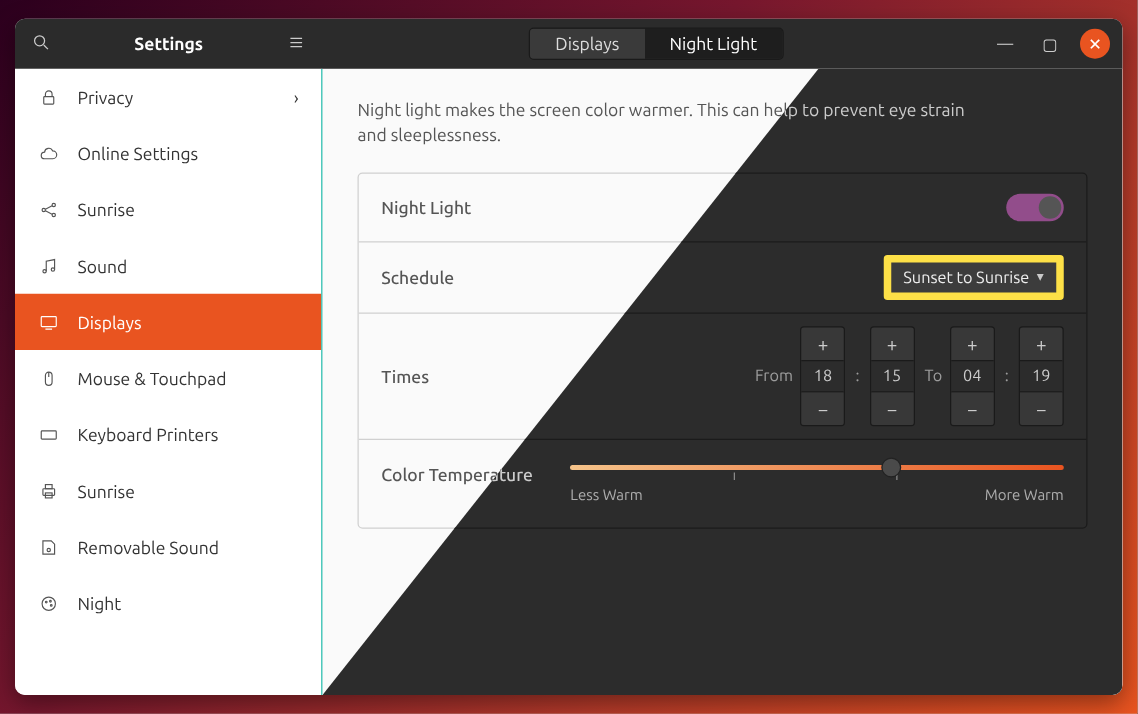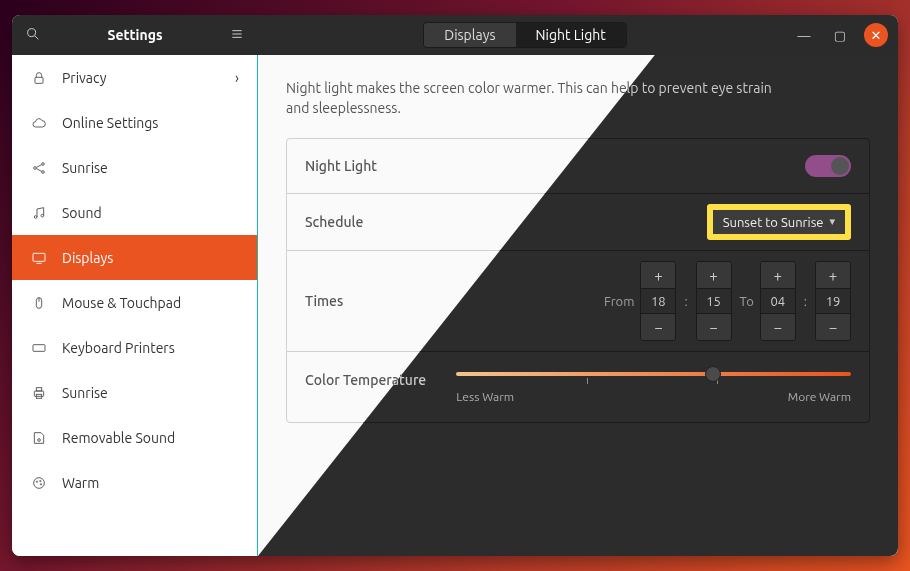--- a/index.html
+++ b/index.html
@@ -221,21 +221,21 @@
         </div>
         <div class="side-item">
           <span class="si-icon">
             <svg viewBox="0 0 24 24">
               <circle cx="12" cy="12" r="8"></circle>
               <circle cx="9" cy="10" r="1"></circle>
               <circle cx="14" cy="9" r="1"></circle>
               <circle cx="15" cy="14" r="1"></circle>
             </svg>
           </span>
-          <span>Warm</span>
+          <span>Night</span>
         </div>
       </div>
 
     <div class="main">
 
       <div class="lightlayer">
         <p class="desc">Night light makes the screen color warmer. This can help to prevent eye strain and sleeplessness.</p>
         <div class="card">
           <div class="row">
             <span class="row-label">Night Light</span>

